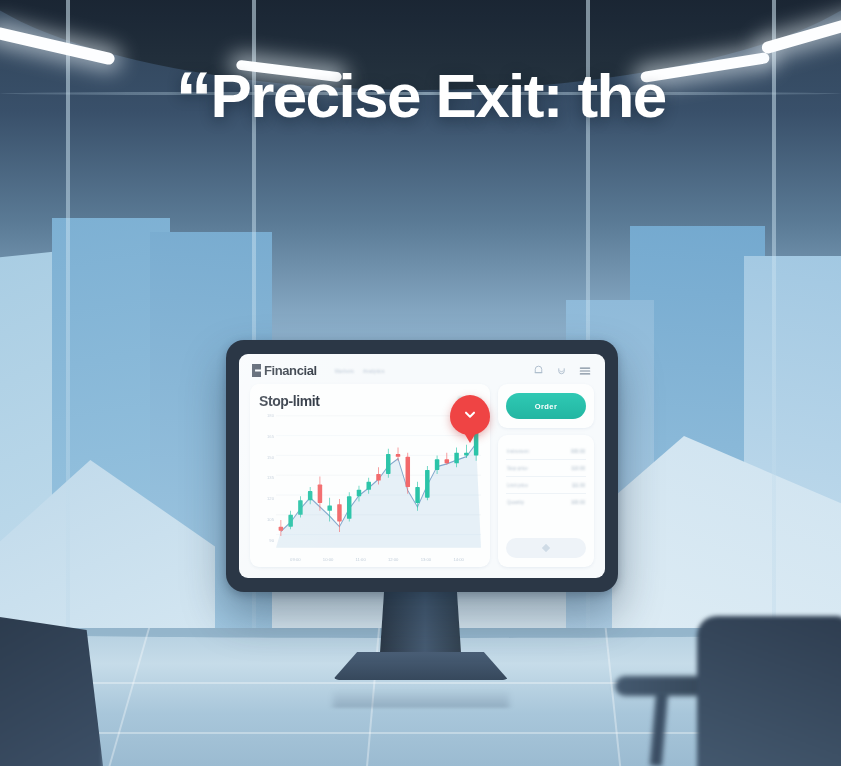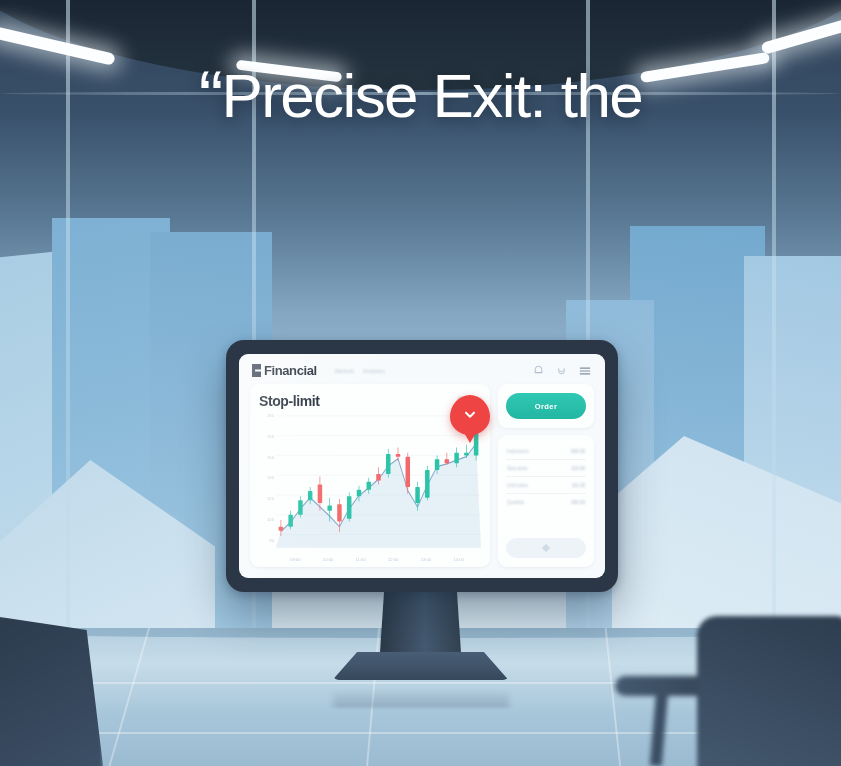--- a/index.html
+++ b/index.html
@@ -100,21 +100,21 @@
   }
   .chair-r-leg {
     position:absolute; right:176px; top:690px; width:12px; height:76px;
     background:#3b4e64; filter:blur(2.4px); z-index:7; transform:rotate(5deg);
   }
 
   
   .headline {
     position:absolute; left:0; right:0; top:66px; z-index:20;
     text-align:center; color:#fff;
-    font-weight:normal; font-size:62px; line-height:0.98;
+    font-weight:bold; font-size:62px; line-height:0.98;
     letter-spacing:-1.6px;
     text-shadow:0 3px 14px rgba(12,24,38,.45);
     padding:0 28px;
   }
   .hl-line { display:block; white-space:nowrap; }
   .q { font-size:74px; line-height:0; vertical-align:-6px; letter-spacing:-4px; }
   .q-open { margin-right:2px; }
   .q-close { margin-left:0px; vertical-align:-26px; }
 
   

